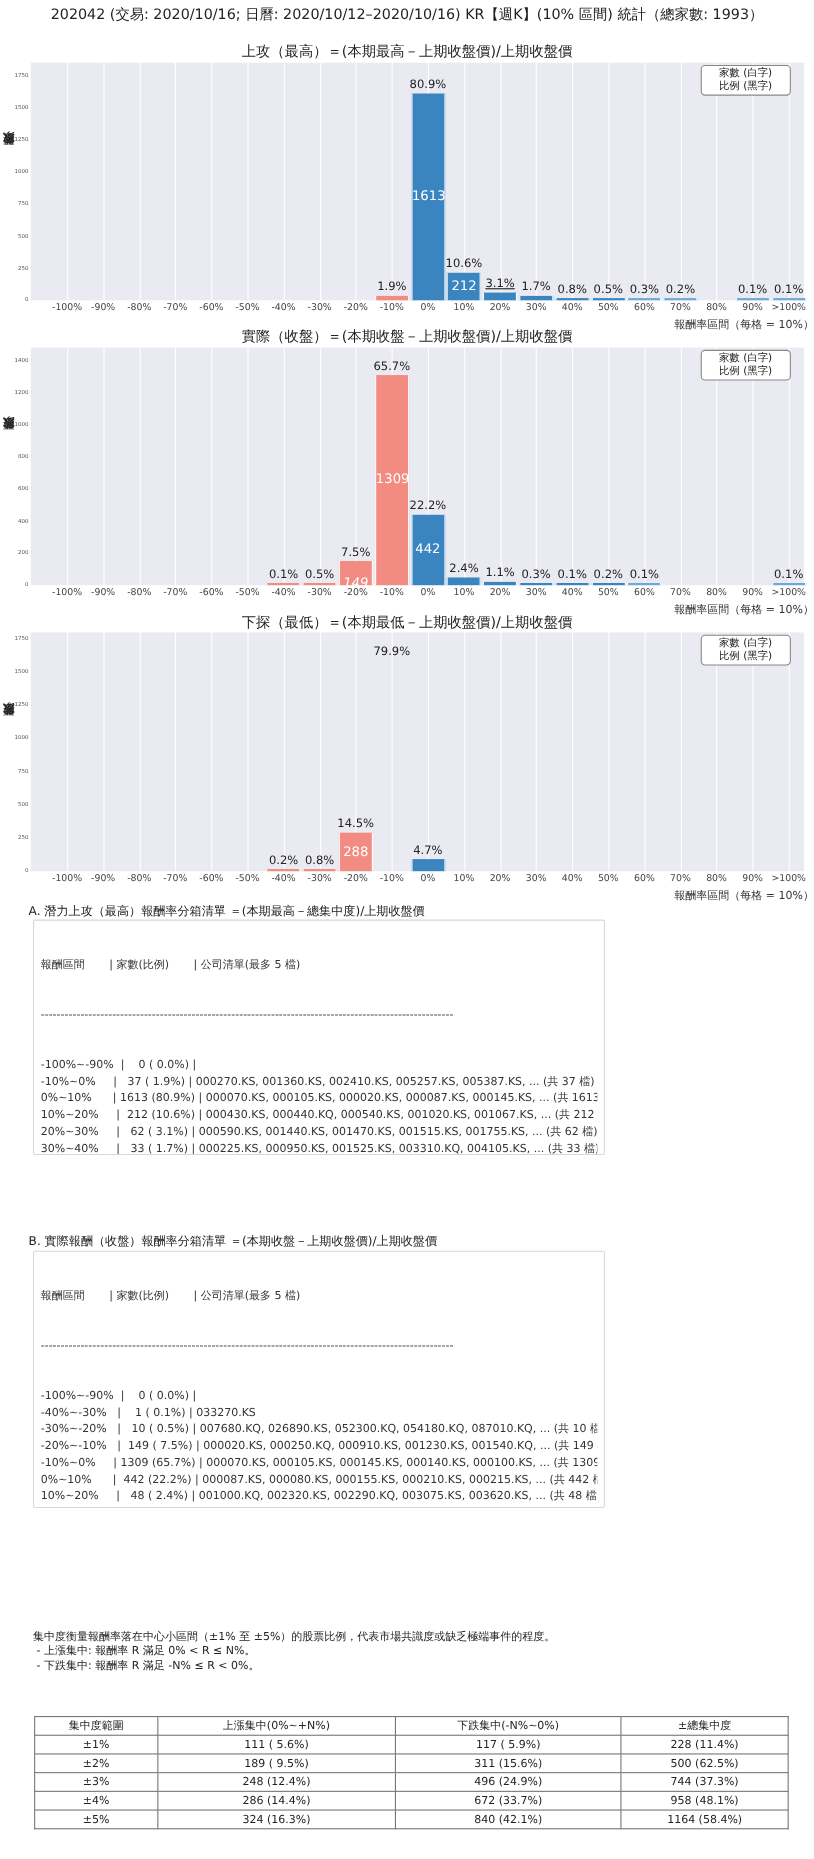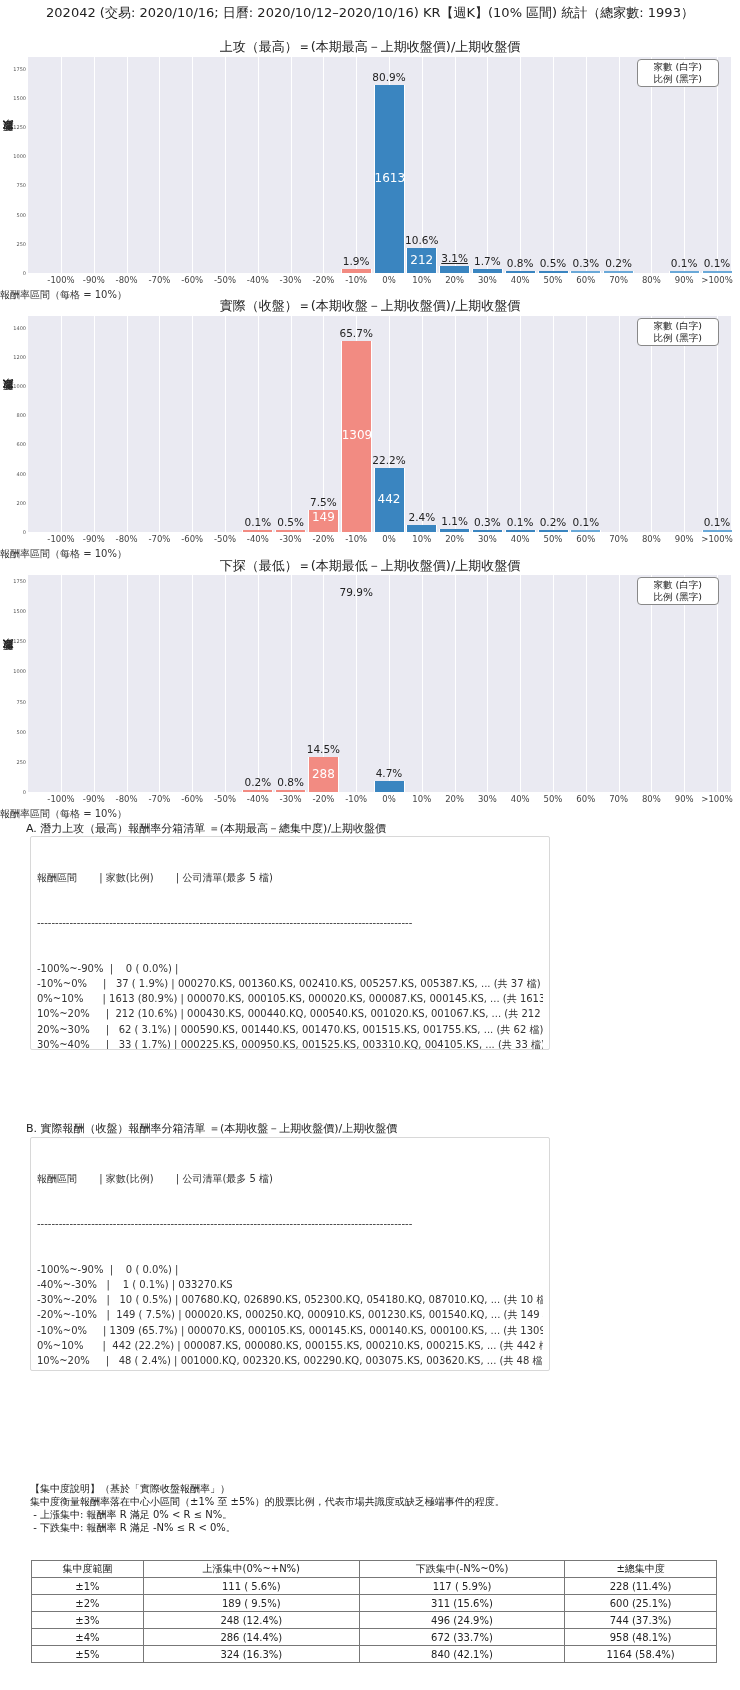--- a/index.html
+++ b/index.html
@@ -8,21 +8,21 @@
   .chart { position: absolute; left: 0; width: 740px; }
   .chart-title { position: absolute; left: 0; width: 740px; text-align: center; font-size: 13px; color: #222; }
   .plot { position: absolute; left: 28px; width: 703px; background: #eaeaf2; }
   .vgrid { position: absolute; top: 0; bottom: 0; width: 1px; background: #ffffff; }
   .bar { position: absolute; bottom: 0; border-left: 1px solid #fff; border-right: 1px solid #fff; }
   .bar-count { position: absolute; left: 0; right: 0; text-align: center; color: #ffffff; font-size: 12px; }
   .bar-pct { position: absolute; text-align: center; color: #222; font-size: 10.5px; width: 40px; }
   .ytick { position: absolute; right: 713px; font-size: 5px; color: #555; text-align: right; width: 30px; }
   .ylabel { position: absolute; left: 2px; font-size: 11px; color: #222; writing-mode: vertical-rl; transform: rotate(180deg); }
   .xtick { position: absolute; font-size: 8.5px; color: #444; width: 40px; text-align: center; }
-  .xlabel { position: absolute; left: 0; width: 740px; text-align: left; font-size: 10px; color: #333; }
+  .xlabel { position: absolute; left: 0; width: 740px; text-align: right; font-size: 10px; color: #333; }
   .legend { position: absolute; right: 12px; border: 1px solid #888; border-radius: 4px; background: #fff; font-size: 9.5px; line-height: 12px; padding: 1px 16px; text-align: right; color: #222; }
   .section-title { position: absolute; left: 26px; font-size: 11px; color: #222; }
   .list-box { position: absolute; left: 30px; width: 520px; border: 1px solid #d8d8d8; border-radius: 2px; padding: 3px 6px; font-size: 10px; line-height: 15px; color: #333; white-space: pre; font-family: "DejaVu Sans", "Liberation Sans", sans-serif; overflow: hidden; }
   .list-box .row { height: 15.3px; overflow: hidden; }
   .conc-block { position: absolute; left: 30px; top: 1482px; font-size: 10px; line-height: 13px; color: #222; }
   .conc-table { position: absolute; left: 31px; top: 1560px; width: 686px; border-collapse: collapse; font-size: 10px; color: #222; }
   .conc-table td, .conc-table th { border: 1px solid #777; text-align: center; height: 17px; font-weight: normal; padding: 0; }
 </style>
 </head>
 <body>
@@ -43,21 +43,20 @@
 </div>
 
 <div class="section-title" style="top:1121px;">B. 實際報酬（收盤）報酬率分箱清單 ＝(本期收盤－上期收盤價)/上期收盤價</div>
 <div class="list-box" style="top:1137px; height:234px;">
   <div class="row">報酬區間       | 家數(比例)       | 公司清單(最多 5 檔)</div>
   <div class="row">--------------------------------------------------------------------------------------------------------</div>
   <div id="b-rows"><div class="row">-100%~-90%  |    0 ( 0.0%) |</div><div class="row">-40%~-30%   |    1 ( 0.1%) | 033270.KS</div><div class="row">-30%~-20%   |   10 ( 0.5%) | 007680.KQ, 026890.KS, 052300.KQ, 054180.KQ, 087010.KQ, ... (共 10 檔)</div><div class="row">-20%~-10%   |  149 ( 7.5%) | 000020.KS, 000250.KQ, 000910.KS, 001230.KS, 001540.KQ, ... (共 149 檔)</div><div class="row">-10%~0%     | 1309 (65.7%) | 000070.KS, 000105.KS, 000145.KS, 000140.KS, 000100.KS, ... (共 1309 檔)</div><div class="row">0%~10%      |  442 (22.2%) | 000087.KS, 000080.KS, 000155.KS, 000210.KS, 000215.KS, ... (共 442 檔)</div><div class="row">10%~20%     |   48 ( 2.4%) | 001000.KQ, 002320.KS, 002290.KQ, 003075.KS, 003620.KS, ... (共 48 檔)</div><div class="row">20%~30%     |   21 ( 1.1%) | 000545.KS, 001470.KS, 002310.KS, 003310.KQ, 004270.KS, ... (共 21 檔)</div></div>
 </div>
 
 <div class="conc-block">
-  <div>【集中度說明】（基於「實際收盤報酬率」）</div>
   <div>集中度衡量報酬率落在中心小區間（±1% 至 ±5%）的股票比例，代表市場共識度或缺乏極端事件的程度。</div>
   <div style="white-space:pre;"> - 上漲集中: 報酬率 R 滿足 0% &lt; R ≤ N%。</div>
   <div style="white-space:pre;"> - 下跌集中: 報酬率 R 滿足 -N% ≤ R &lt; 0%。</div>
 </div>
 
 <table class="conc-table">
   <thead>
     <tr>
       <th>集中度範圍</th>
       <th>上漲集中(0%~+N%)</th>
@@ -69,21 +68,21 @@
       <tr>
         <td>±1%</td>
         <td>111 ( 5.6%)</td>
         <td>117 ( 5.9%)</td>
         <td>228 (11.4%)</td>
       </tr>
       <tr>
         <td>±2%</td>
         <td>189 ( 9.5%)</td>
         <td>311 (15.6%)</td>
-        <td>600 (25.1%)</td>
+        <td>500 (62.5%)</td>
       </tr>
       <tr>
         <td>±3%</td>
         <td>248 (12.4%)</td>
         <td>496 (24.9%)</td>
         <td>744 (37.3%)</td>
       </tr>
       <tr>
         <td>±4%</td>
         <td>286 (14.4%)</td>
@@ -205,21 +204,21 @@
     <div class="vgrid" style="left: 557.8px;"></div>
     <div class="vgrid" style="left: 590.6px;"></div>
     <div class="vgrid" style="left: 623.4px;"></div>
     <div class="vgrid" style="left: 656.2px;"></div>
     <div class="vgrid" style="left: 689px;"></div>
     <div class="bar" style="left: 214.3px; width: 31px; height: 2px; background: rgb(242, 139, 130);"></div>
     <div class="bar-pct" style="left: 209.8px; bottom: 4px;">0.1%</div>
     <div class="bar" style="left: 247.1px; width: 31px; height: 2px; background: rgb(242, 139, 130);"></div>
     <div class="bar-pct" style="left: 242.6px; bottom: 4px;">0.5%</div>
     <div class="bar" style="left: 279.9px; width: 31px; height: 21.7459px; background: rgb(242, 139, 130);">
-      <div class="bar-count" style="top: 0;">149</div>
+      <div class="bar-count" style="top: 13px; font-style: italic;">149</div>
     </div>
     <div class="bar-pct" style="left: 275.4px; bottom: 23.7459px;">7.5%</div>
     <div class="bar" style="left: 312.7px; width: 31px; height: 191.043px; background: rgb(242, 139, 130);">
       <div class="bar-count" style="top: 87.5216px;">1309</div>
     </div>
     <div class="bar-pct" style="left: 308.2px; bottom: 193.043px;">65.7%</div>
     <div class="bar" style="left: 345.5px; width: 31px; height: 64.5081px; background: rgb(58, 133, 192);">
       <div class="bar-count" style="top: 24.2541px;">442</div>
     </div>
     <div class="bar-pct" style="left: 341px; bottom: 66.5081px;">22.2%</div>

